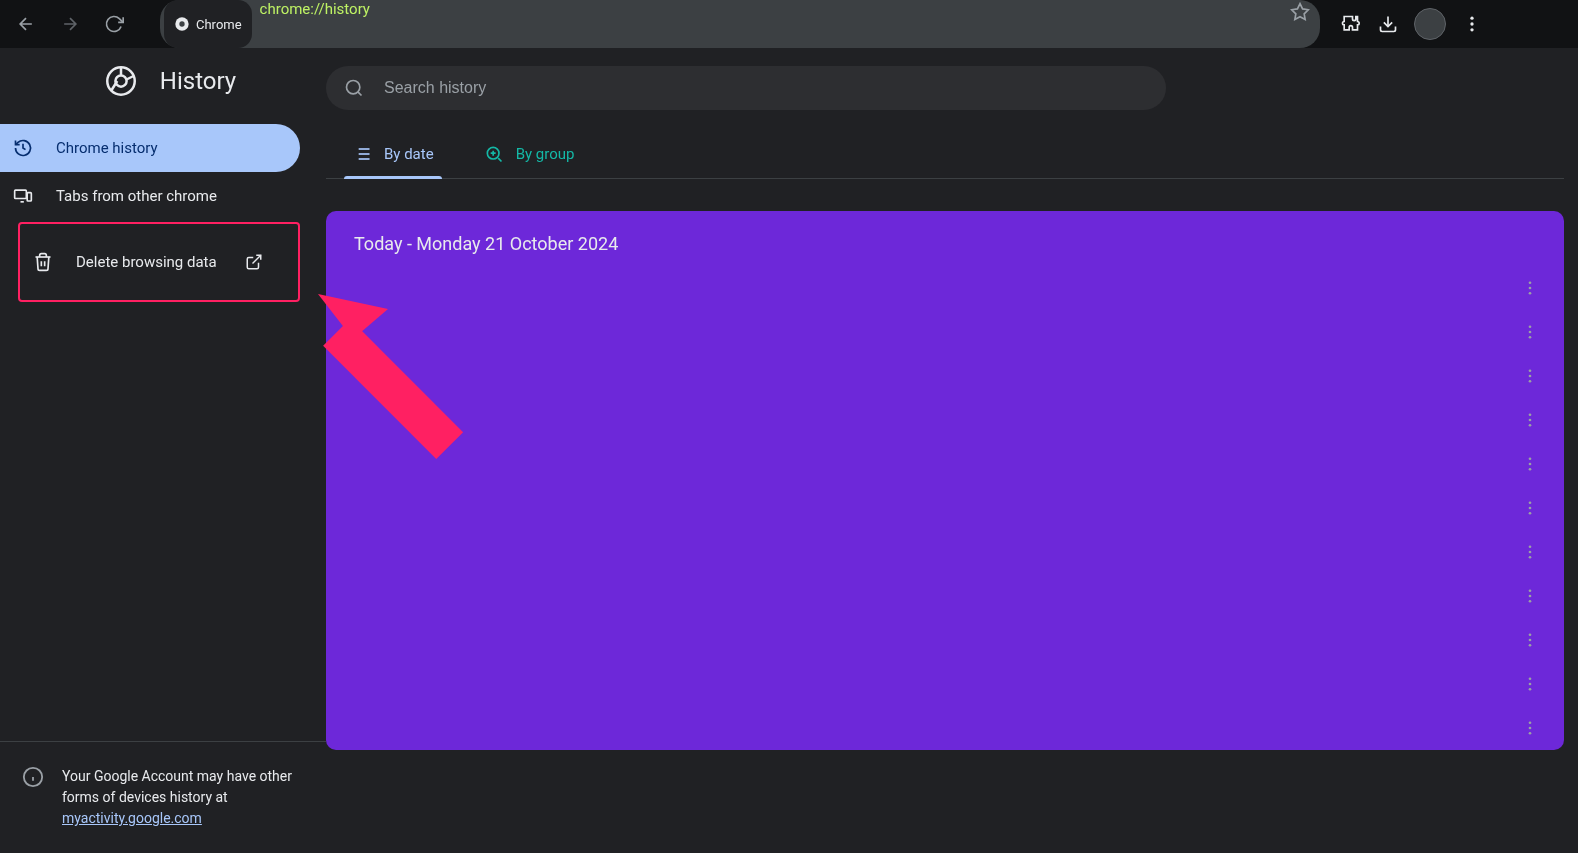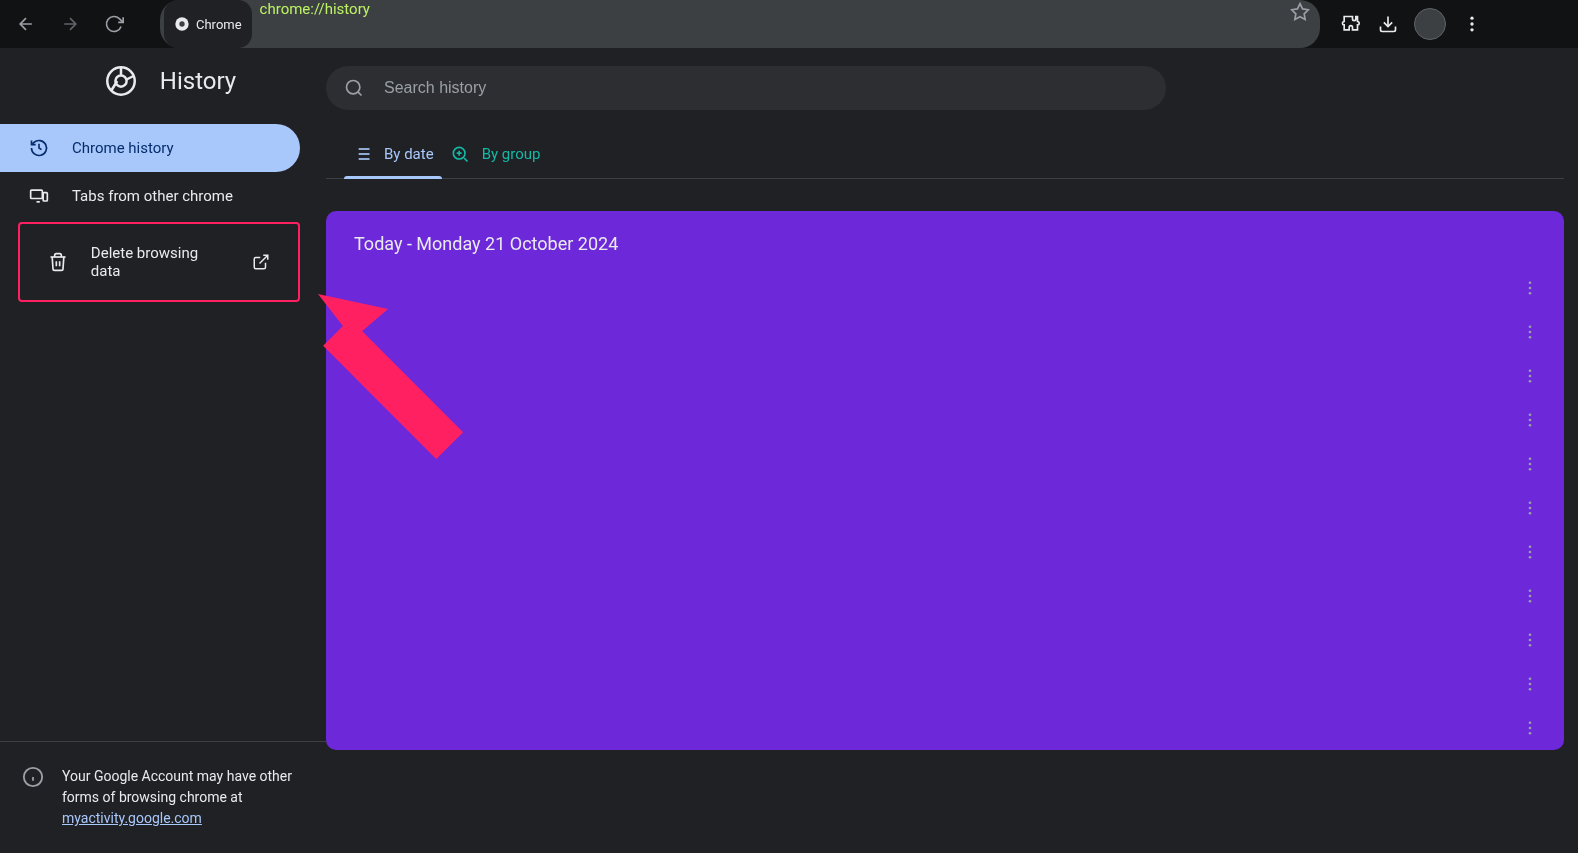--- a/index.html
+++ b/index.html
@@ -92,21 +92,21 @@
       margin-bottom: 28px;
       justify-content: center;
     }
     .page-title { font-size: 24px; font-weight: 400; color: #e8eaed; }
     .nav-list { display: flex; flex-direction: column; }
     .nav-item {
       display: flex;
       align-items: center;
       gap: 22px;
       height: 48px;
-      padding: 0 28px;
+      padding: 0 12px;
       border-top-right-radius: 24px;
       border-bottom-right-radius: 24px;
       margin-right: 26px;
       cursor: pointer;
       font-size: 15px;
       color: #e8eaed;
     }
     .nav-item.active {
       background: #a8c7fa;
       color: #062e6f;
@@ -159,20 +159,21 @@
       color: #e8eaed;
       font-size: 16px;
       width: 100%;
     }
     .search-bar input::placeholder { color: #9aa0a6; }
     .tabs {
       display: flex;
       margin-top: 22px;
       border-bottom: 1px solid #3c4043;
       padding-left: 18px;
+      gap: 34px;
     }
     .tab {
       display:flex; align-items:center; gap:12px;
       padding: 12px 8px 14px 8px;
       font-size: 15px;
       color:#14b8a6;
       cursor:pointer;
       position:relative;
     }
     .tab.active { color:#a8c7fa; }
@@ -334,21 +335,21 @@
     </div>
     <div class="sidebar-footer">
       <span class="info-icon">
         <svg width="22" height="22" viewBox="0 0 24 24" fill="none" stroke="currentColor" stroke-width="2">
             <circle cx="12" cy="12" r="10"></circle>
             <line x1="12" y1="16" x2="12" y2="12"></line>
             <line x1="12" y1="8" x2="12.01" y2="8"></line>
           </svg>
       </span>
       <div class="text">
-        <span>Your Google Account may have other forms of browsing chrome at </span><a href="#">myactivity.google.com</a>
+        <span>Your Google Account may have other forms of devices history at </span><a href="#">myactivity.google.com</a>
       </div>
     </div>
   </div>
 
   <div class="main">
     <div class="search-wrap">
       <div class="search-bar">
         <span class="icon">
           <svg width="20" height="20" viewBox="0 0 24 24" fill="none" stroke="currentColor" stroke-width="2">
               <circle cx="11" cy="11" r="8"></circle>

